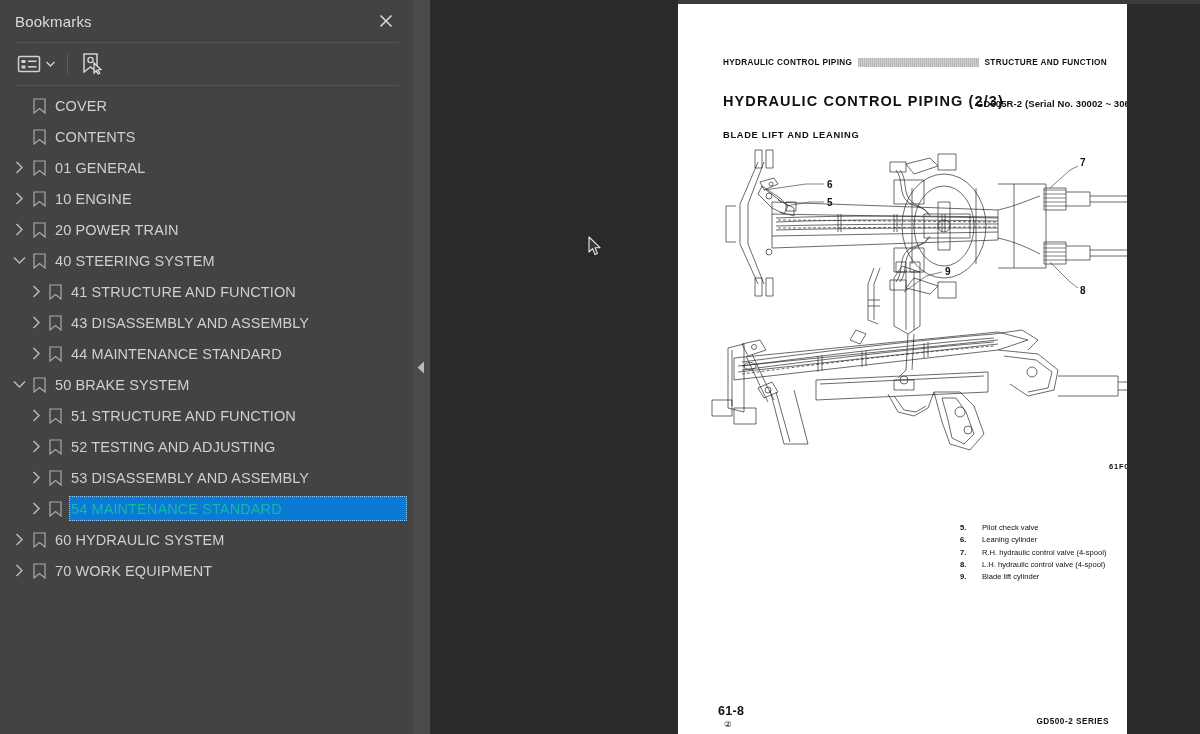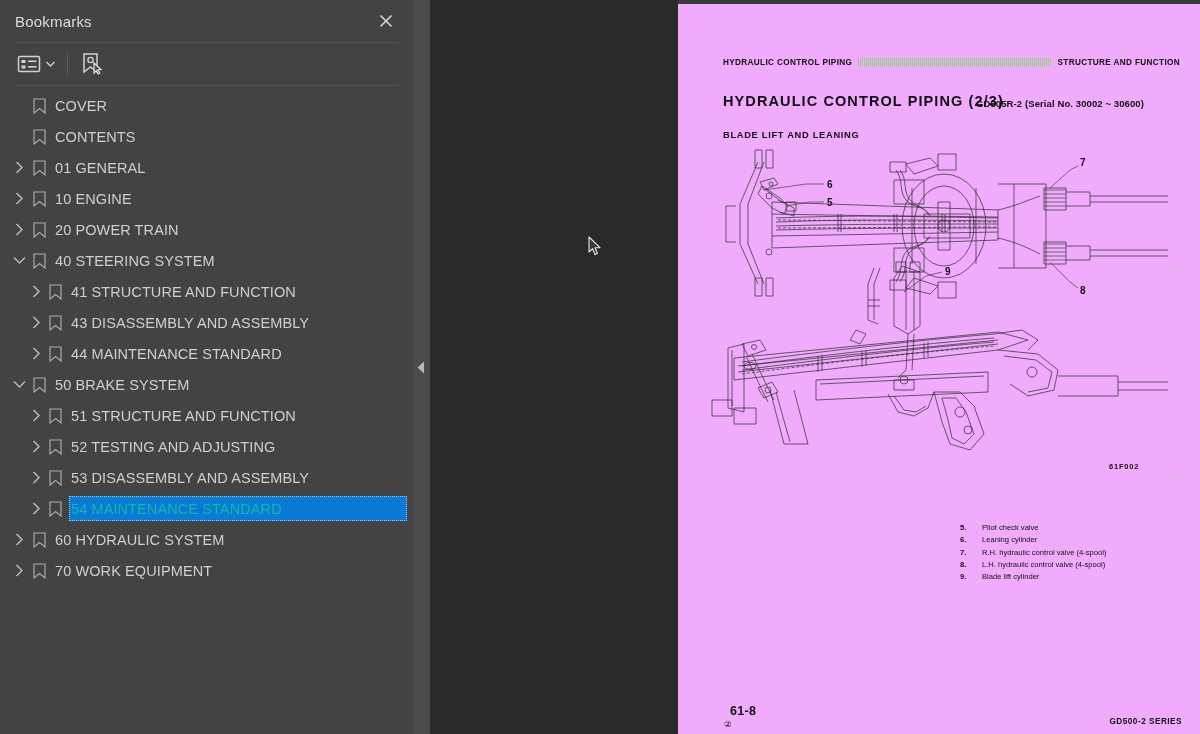--- a/index.html
+++ b/index.html
@@ -113,22 +113,22 @@
   .viewer-bg {
     position: absolute; left: 430px; top: 0; width: 248px; height: 734px;
     background: #2a2a2a;
   }
 
   
   .cursor { position: absolute; left: 588px; top: 236px; width: 14px; height: 21px; }
 
   
   .page {
-    position: absolute; left: 678px; top: 4px; width: 522px; height: 730px;
-    background: #f0abfc; overflow: hidden;
+    position: absolute; left: 678px; top: 4px; width: 449px; height: 730px;
+    background: #ffffff; overflow: hidden;
     color: #111;
   }
   .pg-hdr {
     position: absolute; left: 45px; top: 51px; right: 20px; height: 14px;
     display: flex; align-items: center;
   }
   .hdr-left, .hdr-right {
     font-size: 8.2px; font-weight: bold; letter-spacing: .35px;
     white-space: nowrap; color: #111;
   }
@@ -159,21 +159,21 @@
   }
   .legend {
     position: absolute; left: 282px; top: 518px;
     font-size: 7.6px; line-height: 12.3px; color: #111;
   }
   .legend-row { display: flex; white-space: nowrap; }
   .legend-num { width: 22px; font-weight: bold; }
   .legend-txt { }
   .pg-footer-num {
     position: absolute; left: 40px; top: 700px;
-    font-size: 12.5px; font-weight: bold; letter-spacing: .3px; margin-left: 12px;
+    font-size: 12.5px; font-weight: bold; letter-spacing: .3px;
   }
   .pg-footer-sub {
     position: absolute; left: 46px; top: 715px;
     font-size: 8.5px;
   }
   .pg-footer-series {
     position: absolute; right: 18px; top: 713px;
     font-size: 8.2px; font-weight: bold; letter-spacing: .5px;
   }
   .ring {

